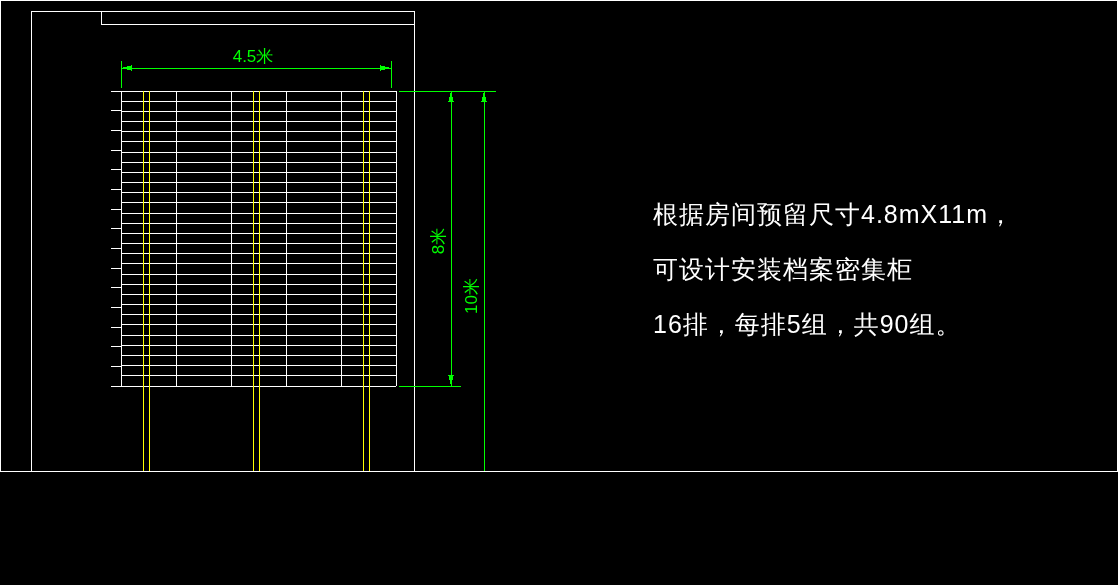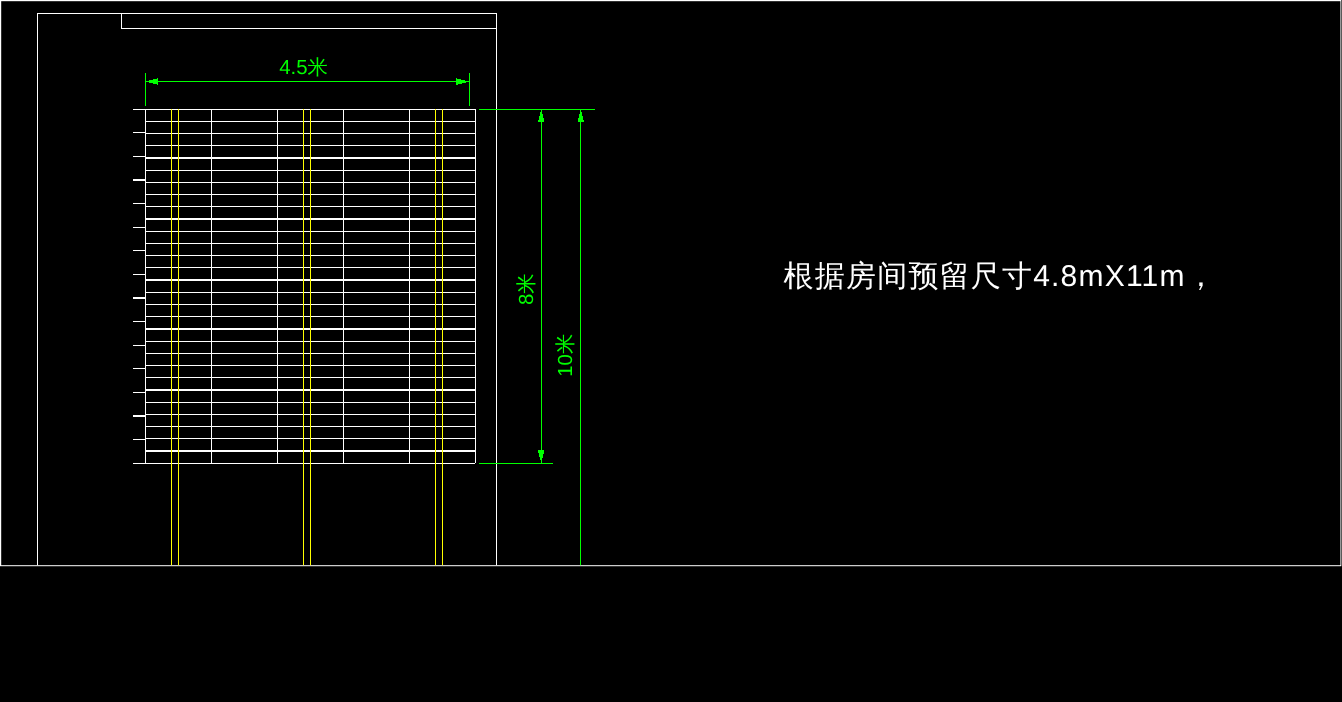--- a/index.html
+++ b/index.html
@@ -19,21 +19,21 @@
   .dim line{stroke:var(--dim,#0f0);stroke-width:1;}
   .dim polygon{fill:var(--dim,#0f0);stroke:none;}
   .dim text{
     fill:var(--dim,#0f0);
     font-size:17px;
     font-family:"Liberation Sans",sans-serif;
     shape-rendering:auto;
   }
   .notes{
     position:absolute;
-    left:652px;top:202px;
+    left:652px;top:186px;
     color:var(--text,#fff);
     font-size:25px;
     line-height:55px;
     letter-spacing:1px;
     white-space:nowrap;
     font-family:"Liberation Sans",sans-serif;
   }
 </style>
 </head>
 <body>
@@ -140,14 +140,16 @@
       <line x1="390" y1="497" x2="495" y2="497"></line>
       <line x1="483" y1="90" x2="483" y2="497"></line>
       <polygon points="483,90 480.2,101 485.8,101"></polygon>
       <polygon points="483,497 480.2,486 485.8,486"></polygon>
       <text x="476" y="295" text-anchor="middle" transform="rotate(-90,476,295)">10米</text>
     </g>
   </svg>
 
   <div class="notes">
     <div>根据房间预留尺寸4.8mX11m，</div>
+    <div>可设计安装档案密集柜</div>
+    <div>16排，每排5组，共90组。</div>
   </div>
 </div>
 
 </body></html>

